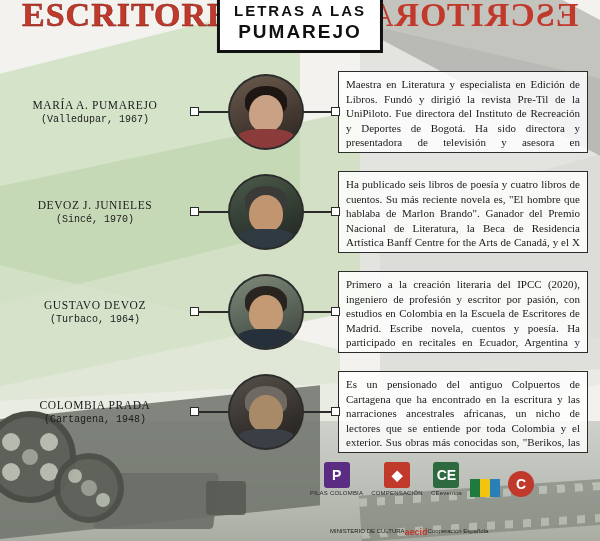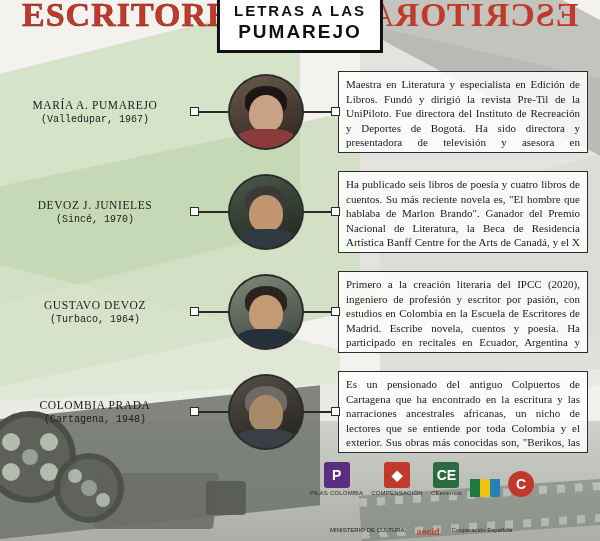--- a/index.html
+++ b/index.html
@@ -257,21 +257,21 @@
   
   .footer {
     position:absolute; left:0; bottom:0; width:600px; height:92px; z-index:6;
   }
   .logo-row {
     position:absolute; left:310px; bottom:44px;
     display:flex; align-items:flex-end; gap:8px;
   }
   .logo-row2 {
     position:absolute; left:330px; bottom:4px;
-    display:flex; align-items:flex-start; gap:12px;margin-top:28px;
+    display:flex; align-items:center; margin-top:28px;
   }
   .logo {
     display:flex; flex-direction:column; align-items:center;
     font-family:"Liberation Sans", sans-serif;
   }
   .logo .mark {
     width:26px; height:26px; display:flex; align-items:center; justify-content:center;
     color:#fff; font-weight:bold; font-size:14px; border-radius:3px;
   }
   .logo .cap {

